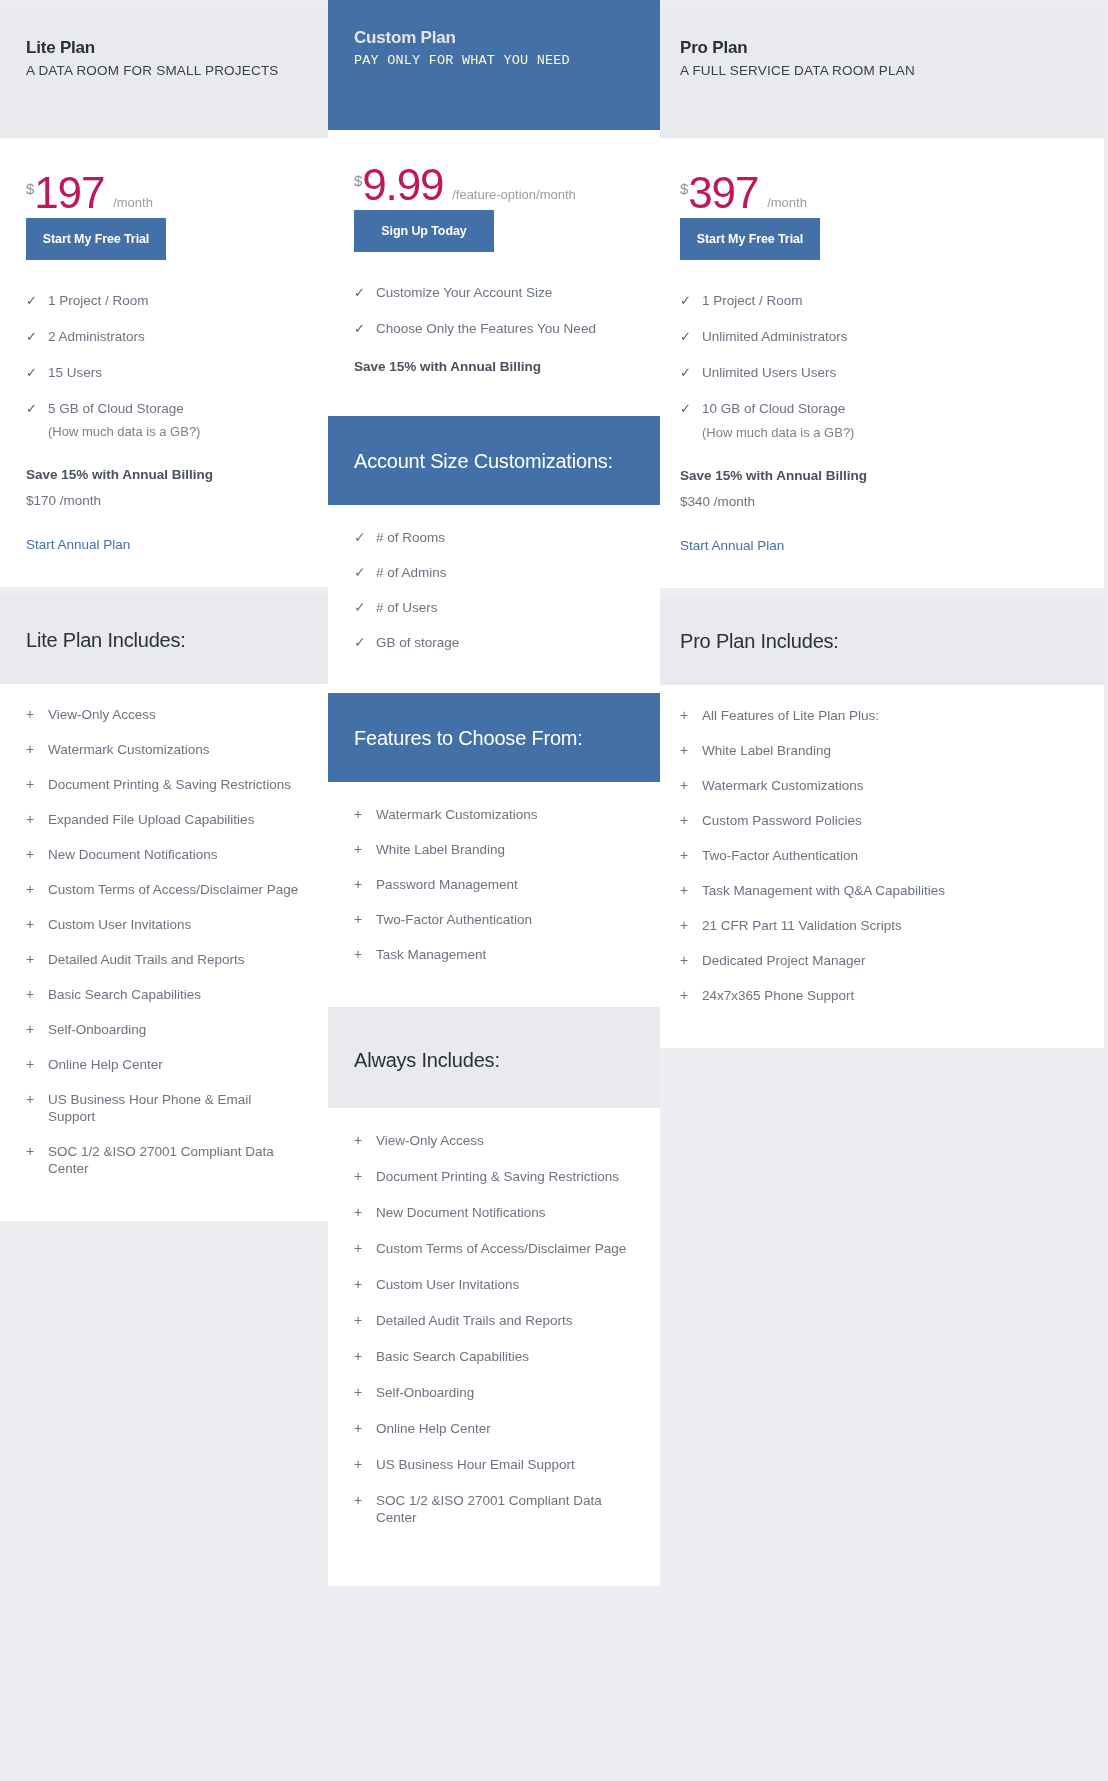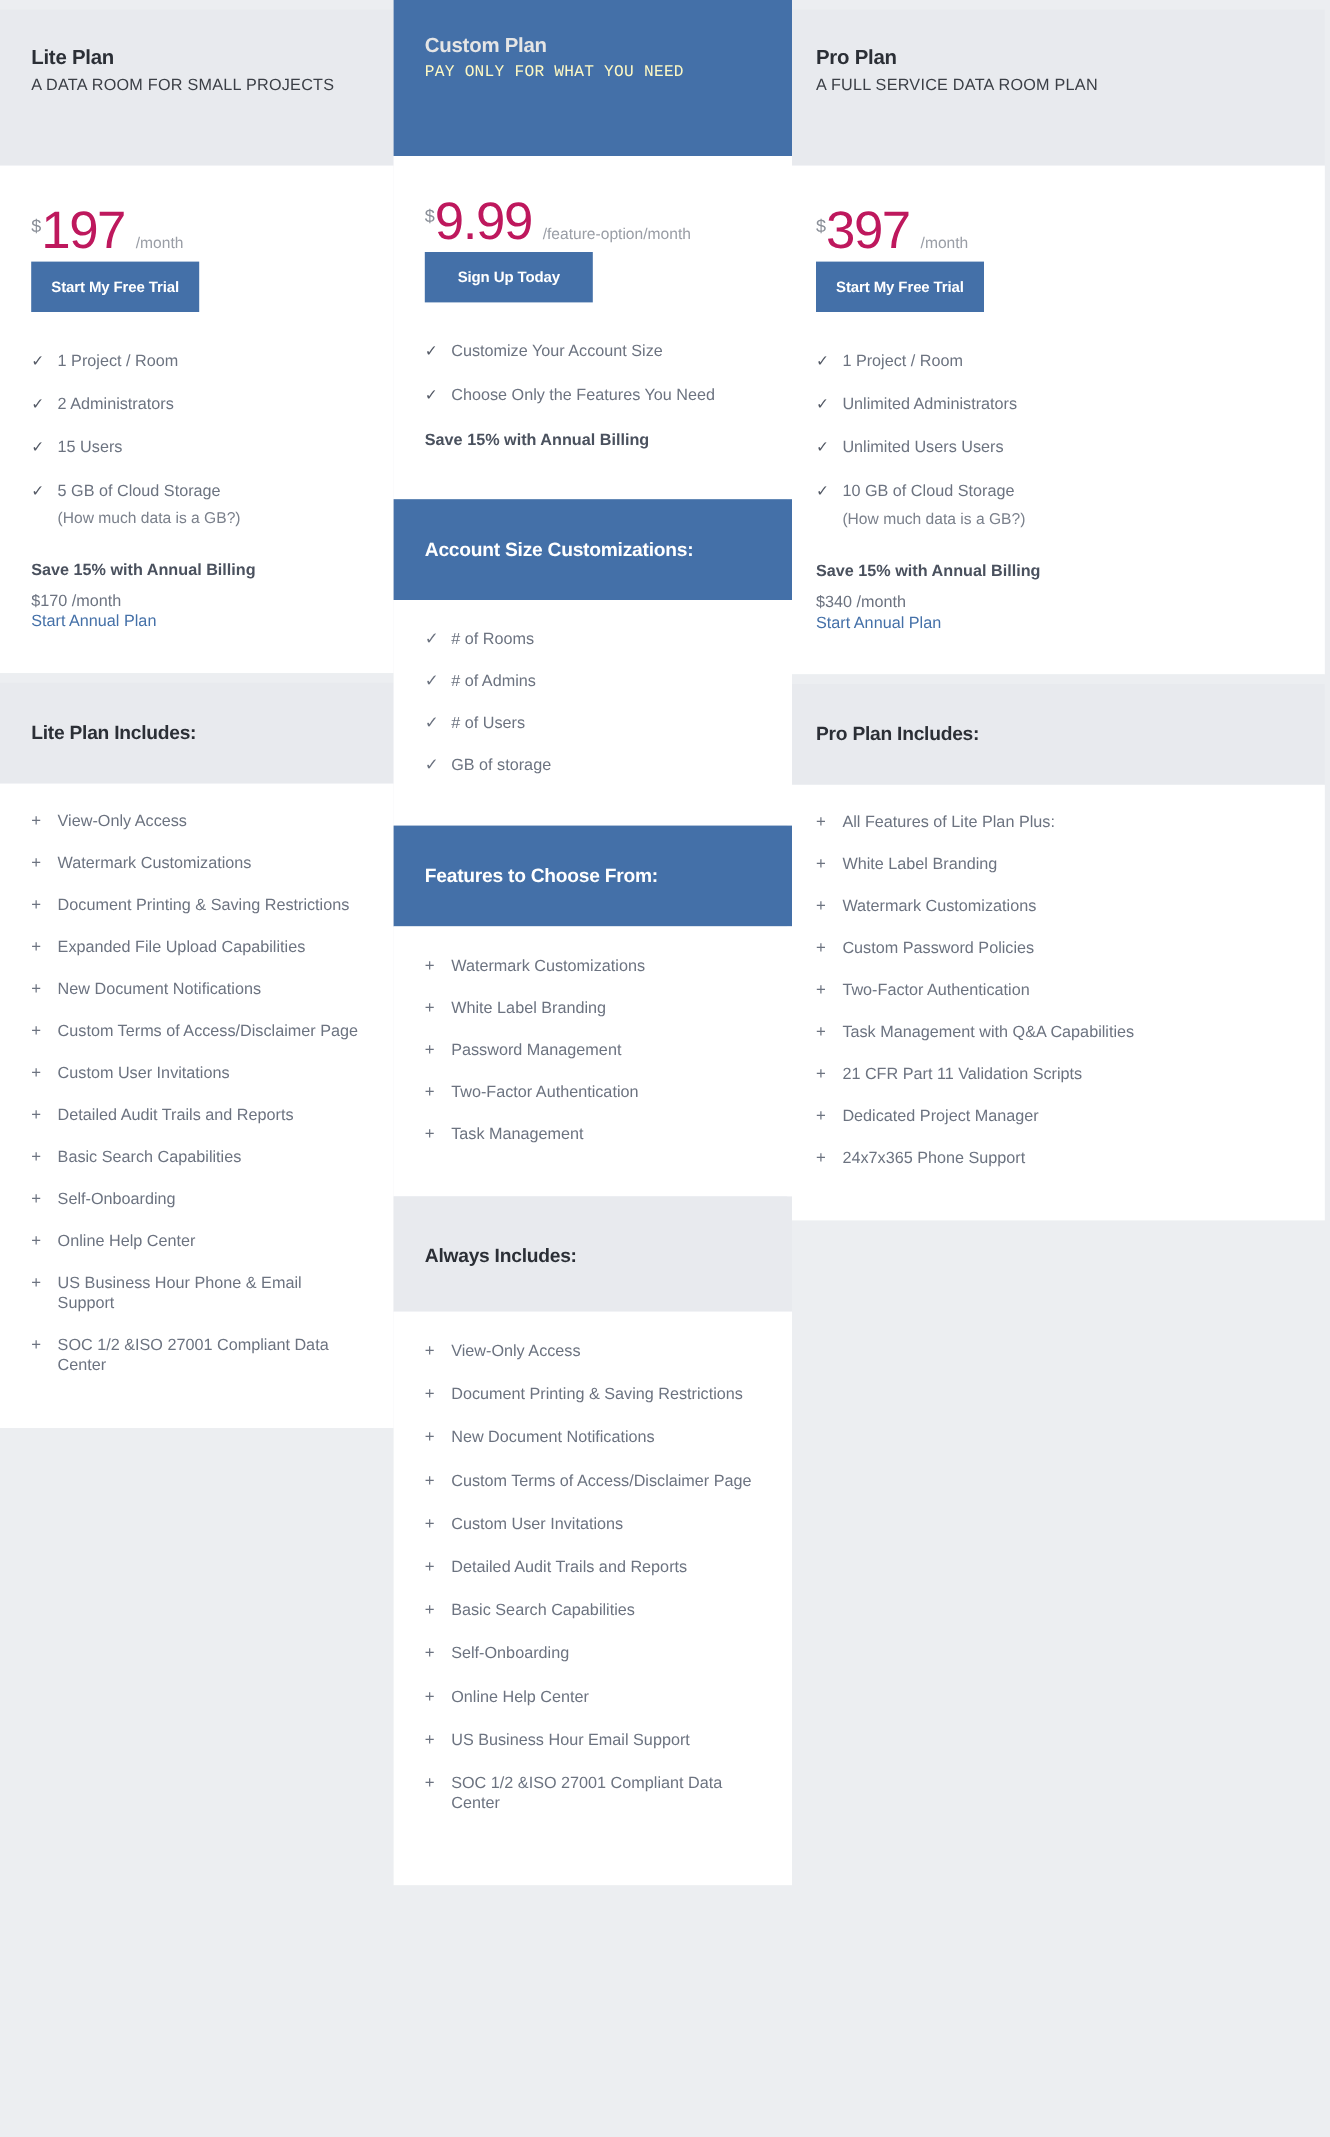--- a/index.html
+++ b/index.html
@@ -134,39 +134,39 @@
   }
   .annual-title {
     font-size: 13.5px;
     font-weight: bold;
     color: #4a515e;
     margin-bottom: 11px;
   }
   .annual-price {
     font-size: 13.5px;
     color: #6c7380;
-    margin-bottom: 1px;
+    margin-bottom: 27px;
   }
   .annual-link {
     font-size: 13.5px;
     color: #4470a8;
     text-decoration: none;
     cursor: pointer;
   }
   .annual-note {
     font-size: 13.5px;
     font-weight: bold;
     color: #4a515e;
   }
 
   
   .sec-head {
     padding: 34px 26px 32px 26px;
-    font-size: 16px;
-    font-weight: bold;
+    font-size: 20px;
+    font-weight: normal;
     letter-spacing: -0.2px;
   }
   .sec-head.gray { background: #e8eaee; color: #2b2f36; }
   .sec-head.blue { background: #4470a8; color: #ffffff; }
 
   
   .plus-list {
     background: #ffffff;
     padding: 22px 26px 26px 26px;
   }

